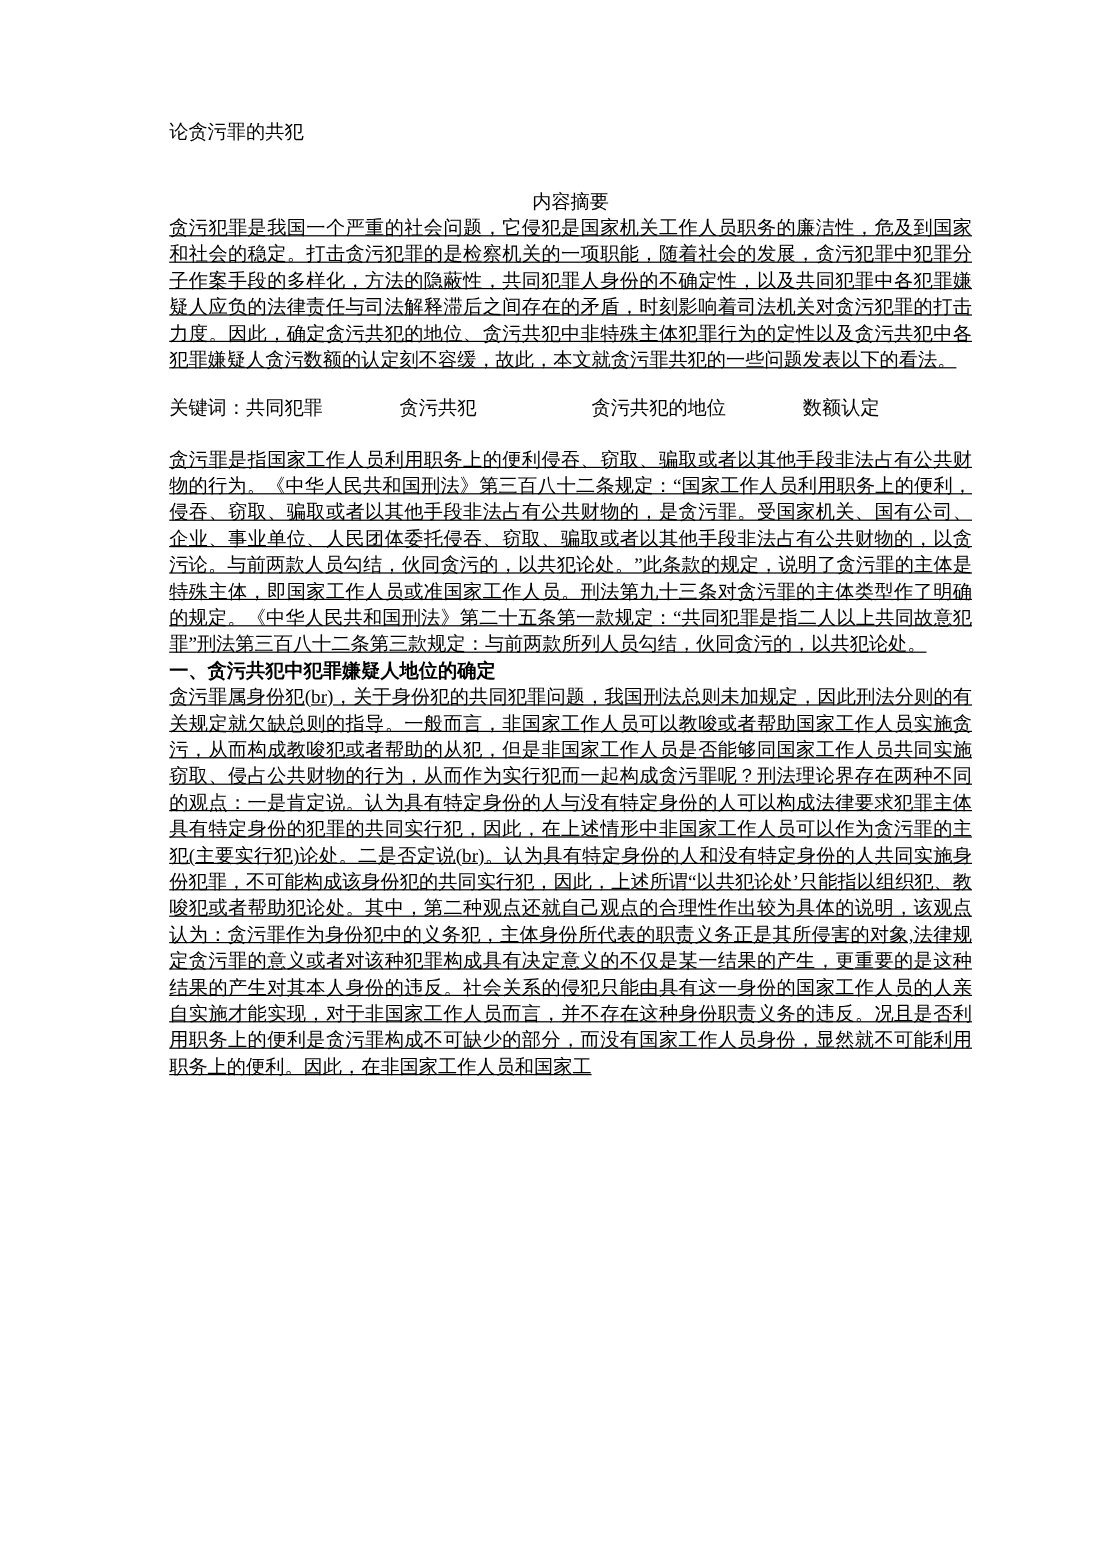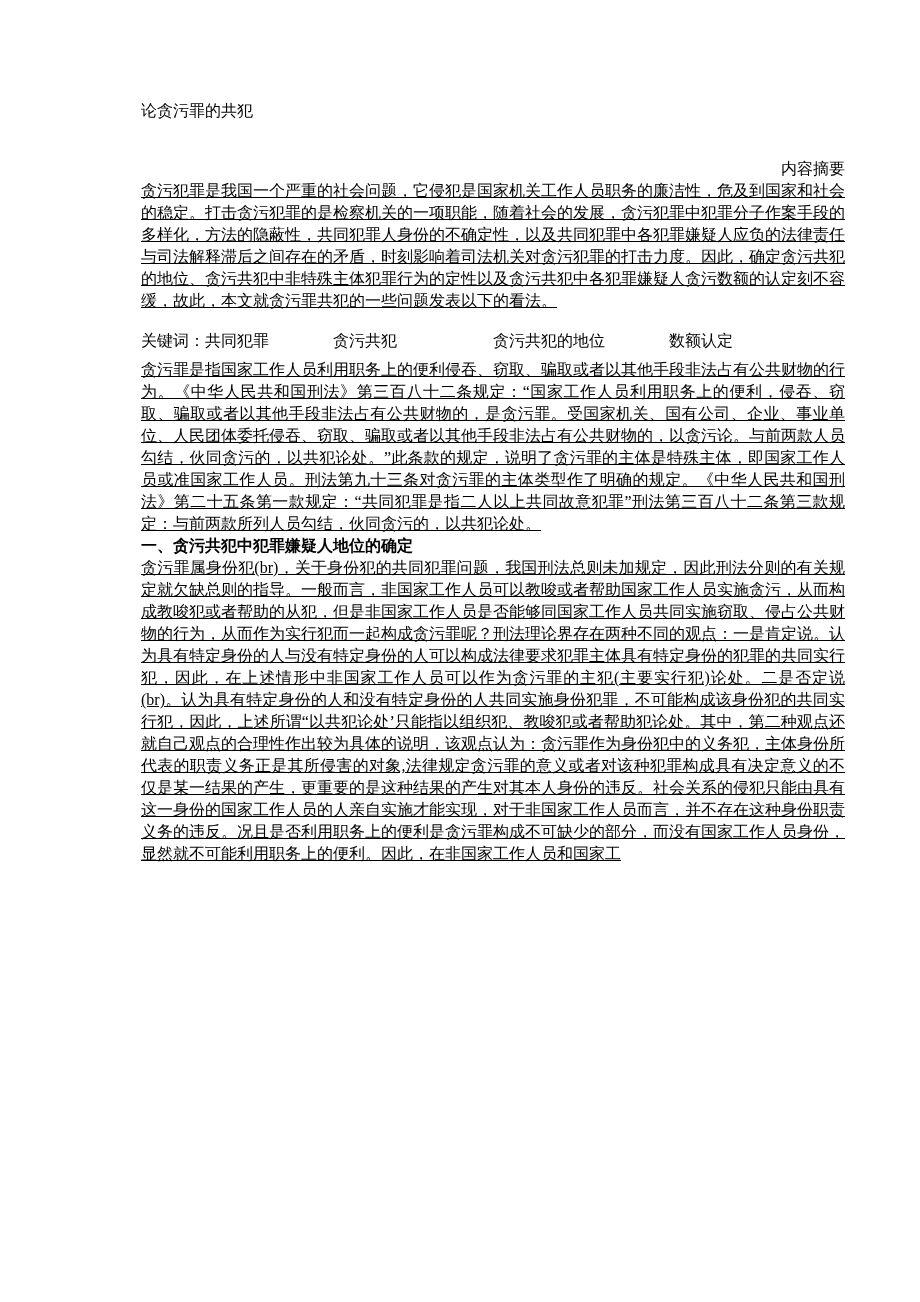--- a/index.html
+++ b/index.html
@@ -8,45 +8,45 @@
     width: 920px;
     height: 1302px;
     overflow: hidden;
     background: #ffffff;
     color: #000000;
     font-family: "Liberation Serif", "DejaVu Serif", serif;
   }
   .page {
     width: 920px;
     height: 1302px;
-    padding: 100px 75px 40px 141px;
+    padding: 100px 110px 40px 141px;
     font-size: 16px;
     line-height: 22px;
   }
   .doc-title {
     font-size: 16px;
     font-weight: normal;
     margin-bottom: 36px;
     text-align: left;
   }
   .block-heading {
     font-size: 16px;
     font-weight: normal;
-    text-align: right;
+    text-align: center;
   }
   .para {
     text-align: justify;
     text-justify: inter-ideograph;
     text-decoration: underline;
   }
   .para.gap-after-lg { margin-bottom: 18px; }
   .keywords-line {
     text-align: left;
     white-space: pre-wrap;
-    margin-bottom: 7px;
+    margin-bottom: 21px;
   }
   .section-heading {
     font-weight: bold;
     text-align: left;
   }
   .subsection-heading {
     font-weight: normal;
     text-align: left;
     margin-bottom: 4px;
   }

